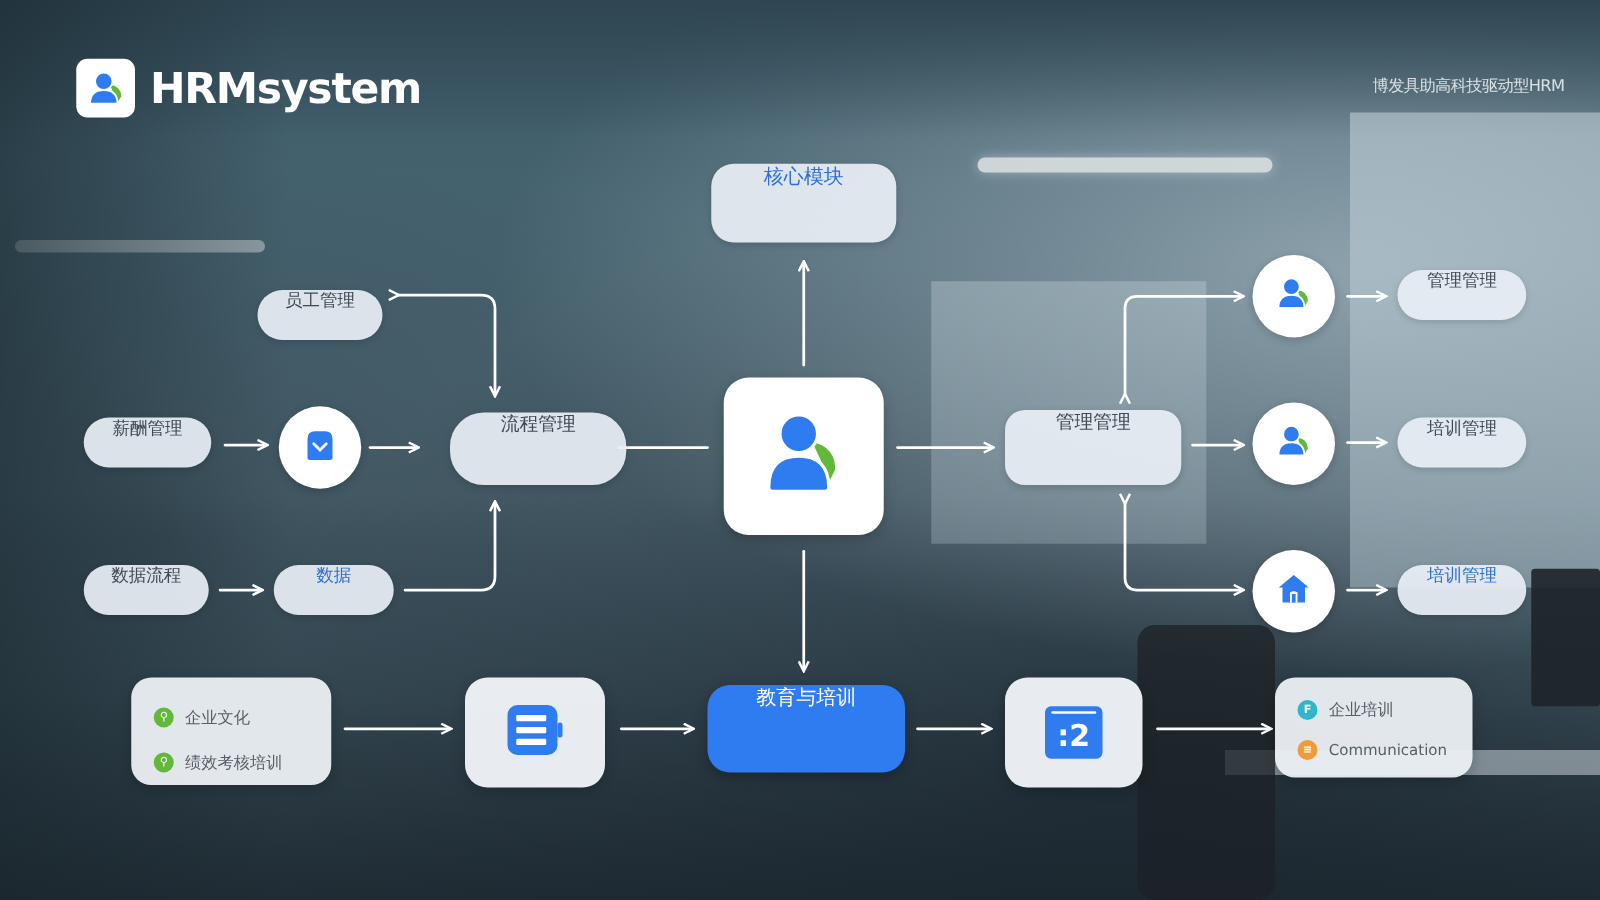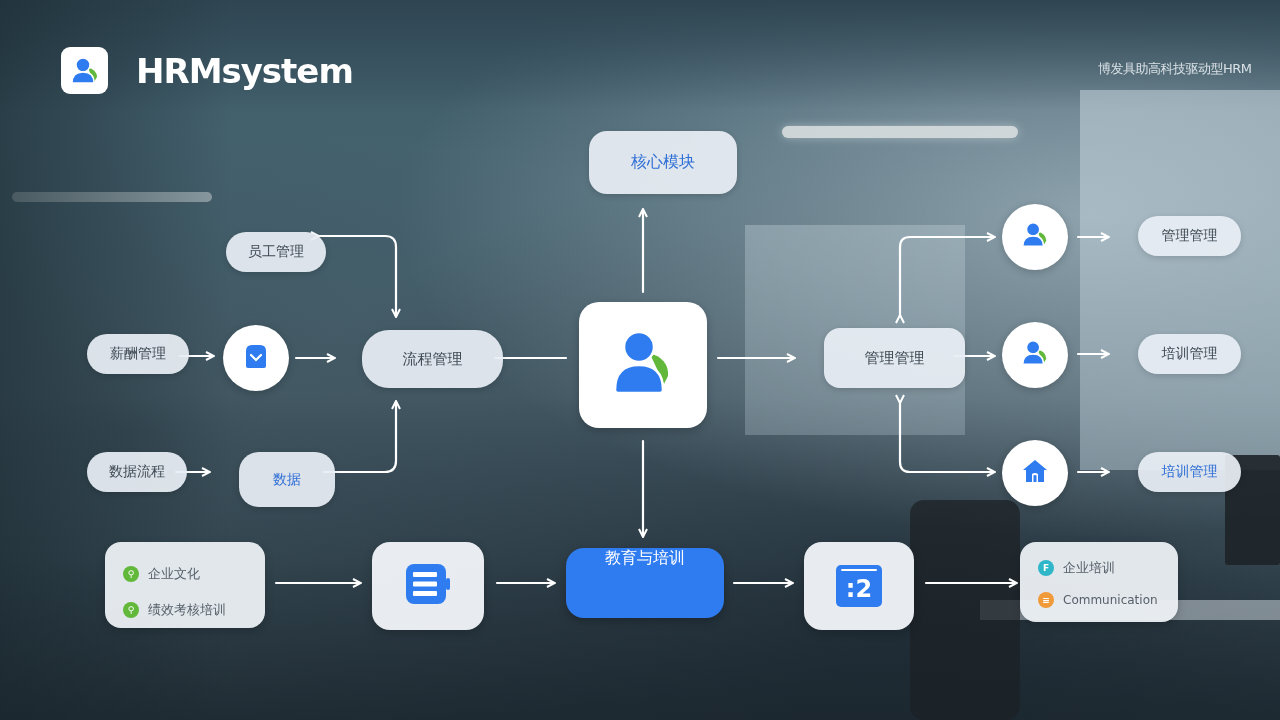--- a/index.html
+++ b/index.html
@@ -26,30 +26,30 @@
   .bg-win2 { left: 745px; top: 225px; width: 220px; height: 210px; opacity: .35; }
   .bg-pillar { left: 0; top: 0; width: 230px; height: 720px;
     background: linear-gradient(90deg, rgba(25,40,48,.6), rgba(25,40,48,0)); }
   .bg-floor { left: 0; top: 560px; width: 1280px; height: 160px;
     background: linear-gradient(180deg, rgba(30,40,48,0) 0%, rgba(25,35,42,.6) 100%); }
   .bg-desk { left: 980px; top: 600px; width: 300px; height: 20px; background: #c8d2d8; opacity: .55; }
   .bg-monitor { left: 1225px; top: 455px; width: 55px; height: 110px; background: #1d2429; opacity: .9; border-radius: 3px; }
   .bg-chair { left: 910px; top: 500px; width: 110px; height: 220px; background: #1c2226; opacity: .75; border-radius: 14px; }
 
   
-  .brand { position: absolute; left: 61px; top: 47px; display: flex; align-items: center; gap: 28px; }
+  .brand { position: absolute; left: 61px; top: 47px; display: flex; align-items: center; gap: 12px; }
   .brand-icon { width: 47px; height: 47px; border-radius: 9px; background: #fff;
     display: flex; align-items: center; justify-content: center; }
   .brand-name { color: #fff; font-family: "DejaVu Sans", sans-serif; font-weight: bold; font-size: 34px; letter-spacing: -1px; }
   .tagline { position: absolute; left: 1098px; top: 60px; color: #e8eef2; font-size: 13px; opacity: .9; letter-spacing: -0.5px; }
 
   
-  .pill { position: absolute; display: flex; align-items: center; justify-content: center;
+  .pill { position: absolute; display: flex; justify-content: center;
     background: rgba(232,238,244,0.93); border-radius: 20px; color: #3f4a54; font-size: 14px;
-    box-shadow: 0 2px 6px rgba(0,0,0,.15); margin-left: 20px; }
+    box-shadow: 0 2px 6px rgba(0,0,0,.15); }
   .pill.blue-text { color: #2f6fd6; }
   .box { position: absolute; display: flex; align-items: center; justify-content: center;
     background: rgba(240,244,248,0.96); border-radius: 18px; box-shadow: 0 3px 10px rgba(0,0,0,.2); }
   .circle { position: absolute; width: 66px; height: 66px; border-radius: 50%; background: #fff;
     display: flex; align-items: center; justify-content: center; box-shadow: 0 2px 8px rgba(0,0,0,.2); }
   .primary { position: absolute; display: flex; justify-content: center;
     background: #2f7cf0; color: #fff; border-radius: 18px; font-size: 16px; box-shadow: 0 3px 10px rgba(0,0,0,.25); }
 
   .list-card { position: absolute; background: rgba(236,240,244,0.95); border-radius: 16px;
     box-shadow: 0 3px 10px rgba(0,0,0,.2); padding: 14px 0 0 18px; }
@@ -147,27 +147,27 @@
   <span>薪酬管理</span>
 </div>
 <div class="circle" style="left:223px;top:325px;">
   <span>
     <svg width="24" height="26" viewBox="0 0 24 26">
       <path d="M2 8 Q2 2 8 2 L16 2 Q22 2 22 8 L22 23 Q22 25 20 25 L4 25 Q2 25 2 23 Z" fill="#2f7cf0"></path>
       <path d="M7 12 L12 17 L17 12" fill="none" stroke="#fff" stroke-width="2.2" stroke-linecap="round"></path>
     </svg>
   </span>
 </div>
-<div class="pill" style="left:342px;top:330px;width:141px;height:58px;border-radius:27px;font-size:15px;">
+<div class="pill" style="left:360px;top:330px;width:141px;height:58px;border-radius:27px;font-size:15px;">
   <span>流程管理</span>
 </div>
 <div class="pill" style="left:67px;top:452px;width:100px;height:40px;">
   <span>数据流程</span>
 </div>
-<div class="pill blue-text" style="left:219px;top:452px;width:96px;height:55px;">
+<div class="pill blue-text" style="left:219px;top:452px;width:96px;height:40px;">
   <span>数据</span>
 </div>
 
 <div class="pill" style="left:804px;top:328px;width:141px;height:60px;border-radius:16px;font-size:15px;">
   <span>管理管理</span>
 </div>
 
 <div class="circle" style="left:1002px;top:204px;">
   <span>
     <svg width="32" height="32" viewBox="0 0 34 34">

